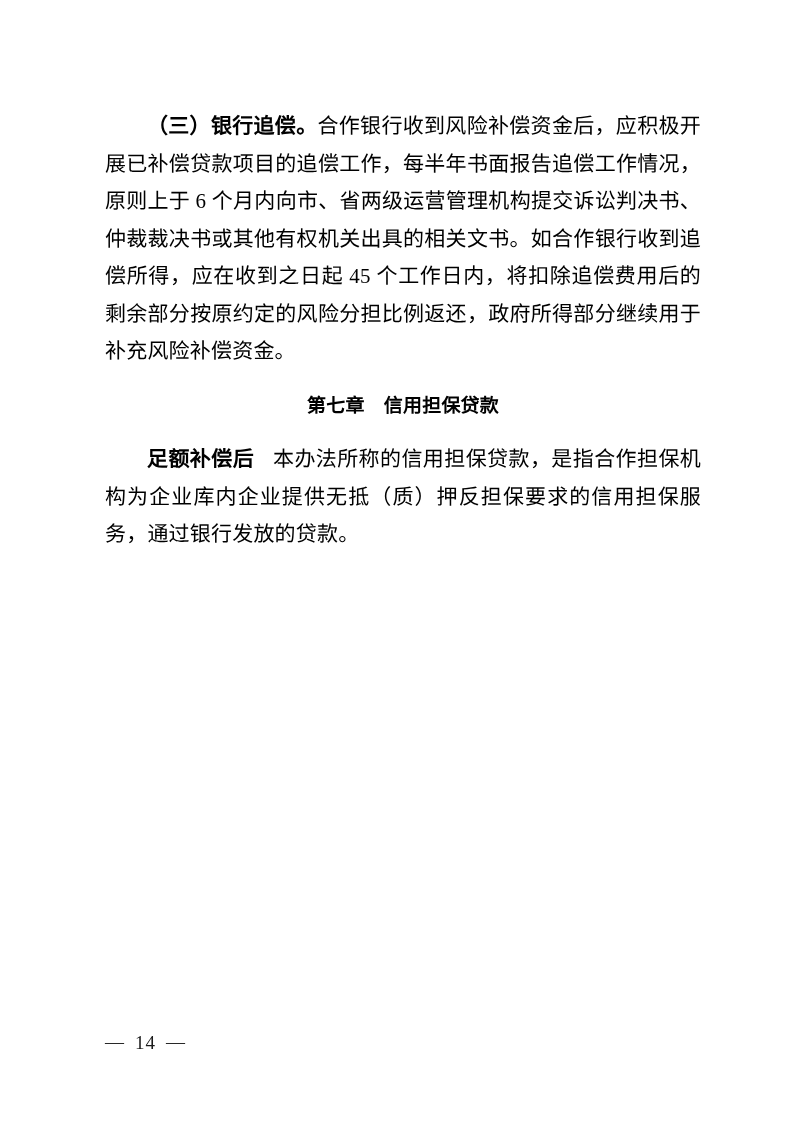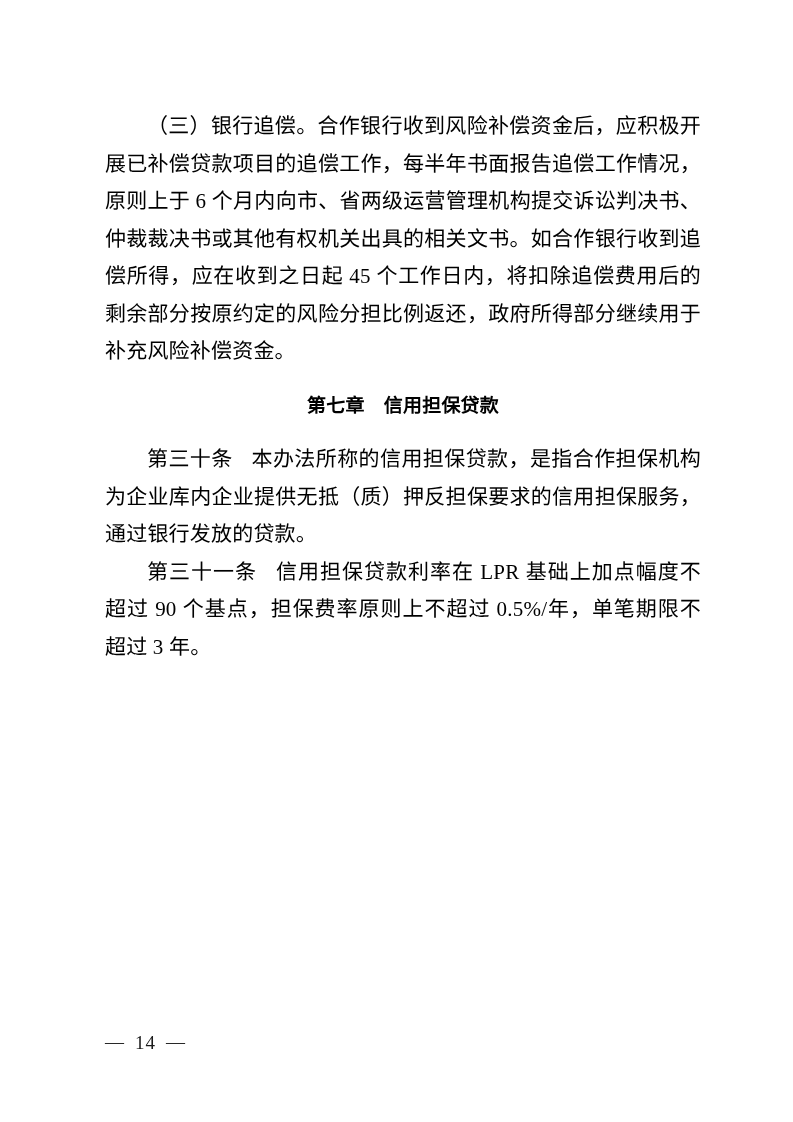--- a/index.html
+++ b/index.html
@@ -28,21 +28,21 @@
     letter-spacing: 0.2px;
   }
   .doc p {
     margin: 0;
     padding: 0;
   }
   .indent {
     text-indent: 2em;
   }
   .lead {
-    font-weight: normal;
+    font-weight: bold;
   }
   .lead-gap {
     margin-right: 0.9em;
   }
   .chapter {
     text-align: center;
     text-indent: 0;
     font-family: "Liberation Sans", "DejaVu Sans", sans-serif;
     font-weight: bold;
     font-size: 19px;
@@ -75,22 +75,21 @@
 
 <div class="page">
 
   <div class="doc">
 
 
     <p class="indent"><span class="lead">（三）银行追偿。</span><span>合作银行收到风险补偿资金后，应积极开展已补偿贷款项目的追偿工作，每半年书面报告追偿工作情况，原则上于 6 个月内向市、省两级运营管理机构提交诉讼判决书、仲裁裁决书或其他有权机关出具的相关文书。如合作银行收到追偿所得，应在收到之日起 45 个工作日内，将扣除追偿费用后的剩余部分按原约定的风险分担比例返还，政府所得部分继续用于补充风险补偿资金。</span></p>
 
     <p class="chapter">第七章　信用担保贷款</p>
 
-    <p class="indent"><span class="lead lead-gap">第三十条</span><span>本办法所称的信用担保贷款，是指合作担保机构为企业库内企业提供无抵（质）押反担保要求的信用担保服务，通过银行发放的贷款。</span></p>
+    <p class="indent"><span class="lead lead-gap">足额补偿后</span><span>本办法所称的信用担保贷款，是指合作担保机构为企业库内企业提供无抵（质）押反担保要求的信用担保服务，通过银行发放的贷款。</span></p>
 
-    <p class="indent"><span class="lead lead-gap">第三十一条</span><span>信用担保贷款利率在 LPR 基础上加点幅度不超过 90 个基点，担保费率原则上不超过 0.5%/年，单笔期限不超过 3 年。</span></p>
 
 
   </div>
 
   <div class="footer"><span class="dash">—</span><span class="num">14</span><span class="dash">—</span></div>
 
 </div>
 
 </body></html>

